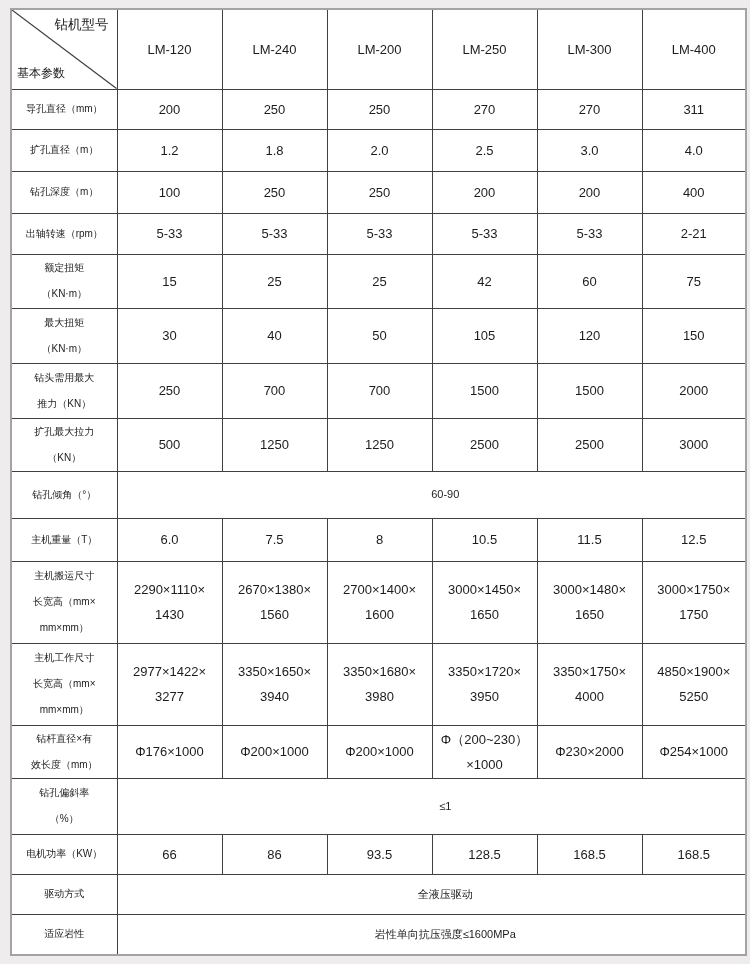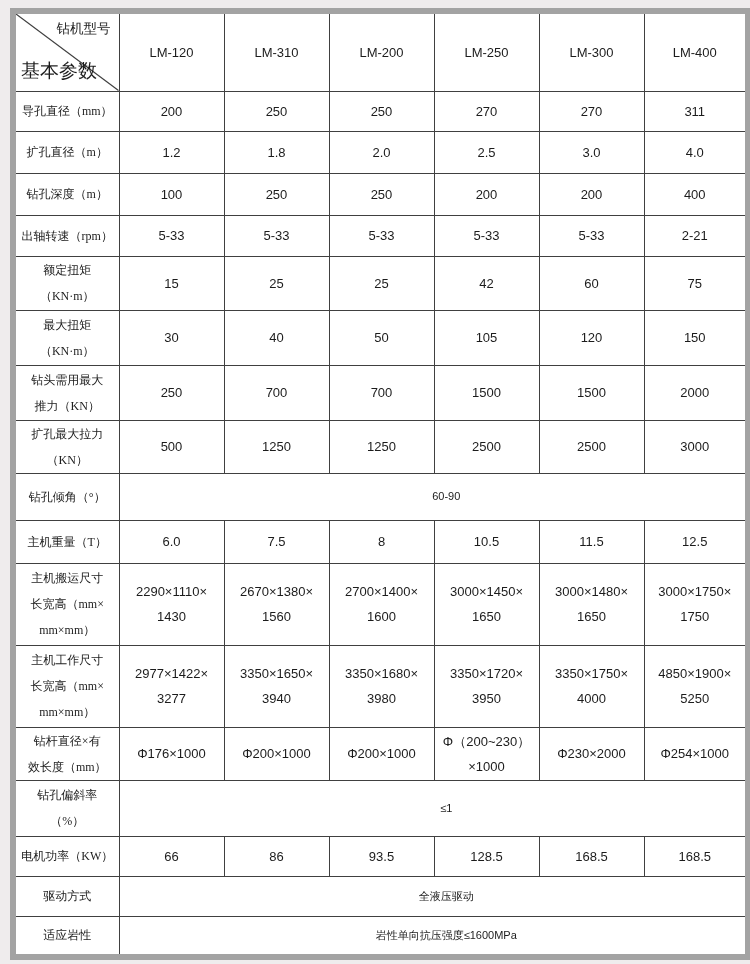--- a/index.html
+++ b/index.html
@@ -11,36 +11,36 @@
     overflow:hidden;
     position:relative;
   }
   .page{position:absolute;left:0;top:0;width:750px;height:964px;}
   table.spec-table{
     position:absolute;left:10px;top:8px;
     width:735px;
     border-collapse:collapse;
     table-layout:fixed;
     background:#ffffff;
-    border:6px solid #a3a3a3;
+    border:2px solid #a3a3a3;
   }
   .spec-table th,.spec-table td{
     border:1px solid #404040;
     text-align:center;
     vertical-align:middle;
     padding:0;
     overflow:hidden;
   }
   .spec-table th{font-weight:normal;font-size:13px;}
   .header-row{height:80px;}
   .corner{position:relative;padding:0;}
   .corner svg{position:absolute;left:0;top:0;width:100%;height:100%;display:block;}
   .corner-top{position:absolute;top:6px;right:8px;font-size:13.5px;}
-  .corner-bottom{position:absolute;bottom:7px;left:5px;font-size:19px;}
-  td.label-cell{font-size:12px;line-height:26px;font-family:Liberation Serif, serif;}
+  .corner-bottom{position:absolute;bottom:7px;left:5px;font-size:12px;}
+  td.label-cell{font-size:10px;line-height:26px;}
   td.value-cell{font-size:13px;line-height:25px;}
   td.merged-cell{font-size:11px;line-height:25px;padding-left:28px;}
 </style>
 </head>
 <body>
 
 <div class="page">
   <table class="spec-table">
     <colgroup>
       <col style="width:106px">
@@ -54,21 +54,21 @@
     <thead>
       <tr class="header-row">
         <th class="corner">
           <svg viewBox="0 0 100 100" preserveAspectRatio="none" aria-hidden="true">
             <line x1="0" y1="0" x2="100" y2="100" stroke="#404040" stroke-width="1.2" vector-effect="non-scaling-stroke"></line>
           </svg>
           <span class="corner-top">钻机型号</span>
           <span class="corner-bottom">基本参数</span>
         </th>
         <th>LM-120</th>
-        <th>LM-310</th>
+        <th>LM-240</th>
         <th>LM-200</th>
         <th>LM-250</th>
         <th>LM-300</th>
         <th>LM-400</th>
       </tr>
     </thead>
     <tbody>
         <tr style="height: 40px;">
           <td class="label-cell">导孔直径（mm）</td>
           <td class="value-cell">200</td>

